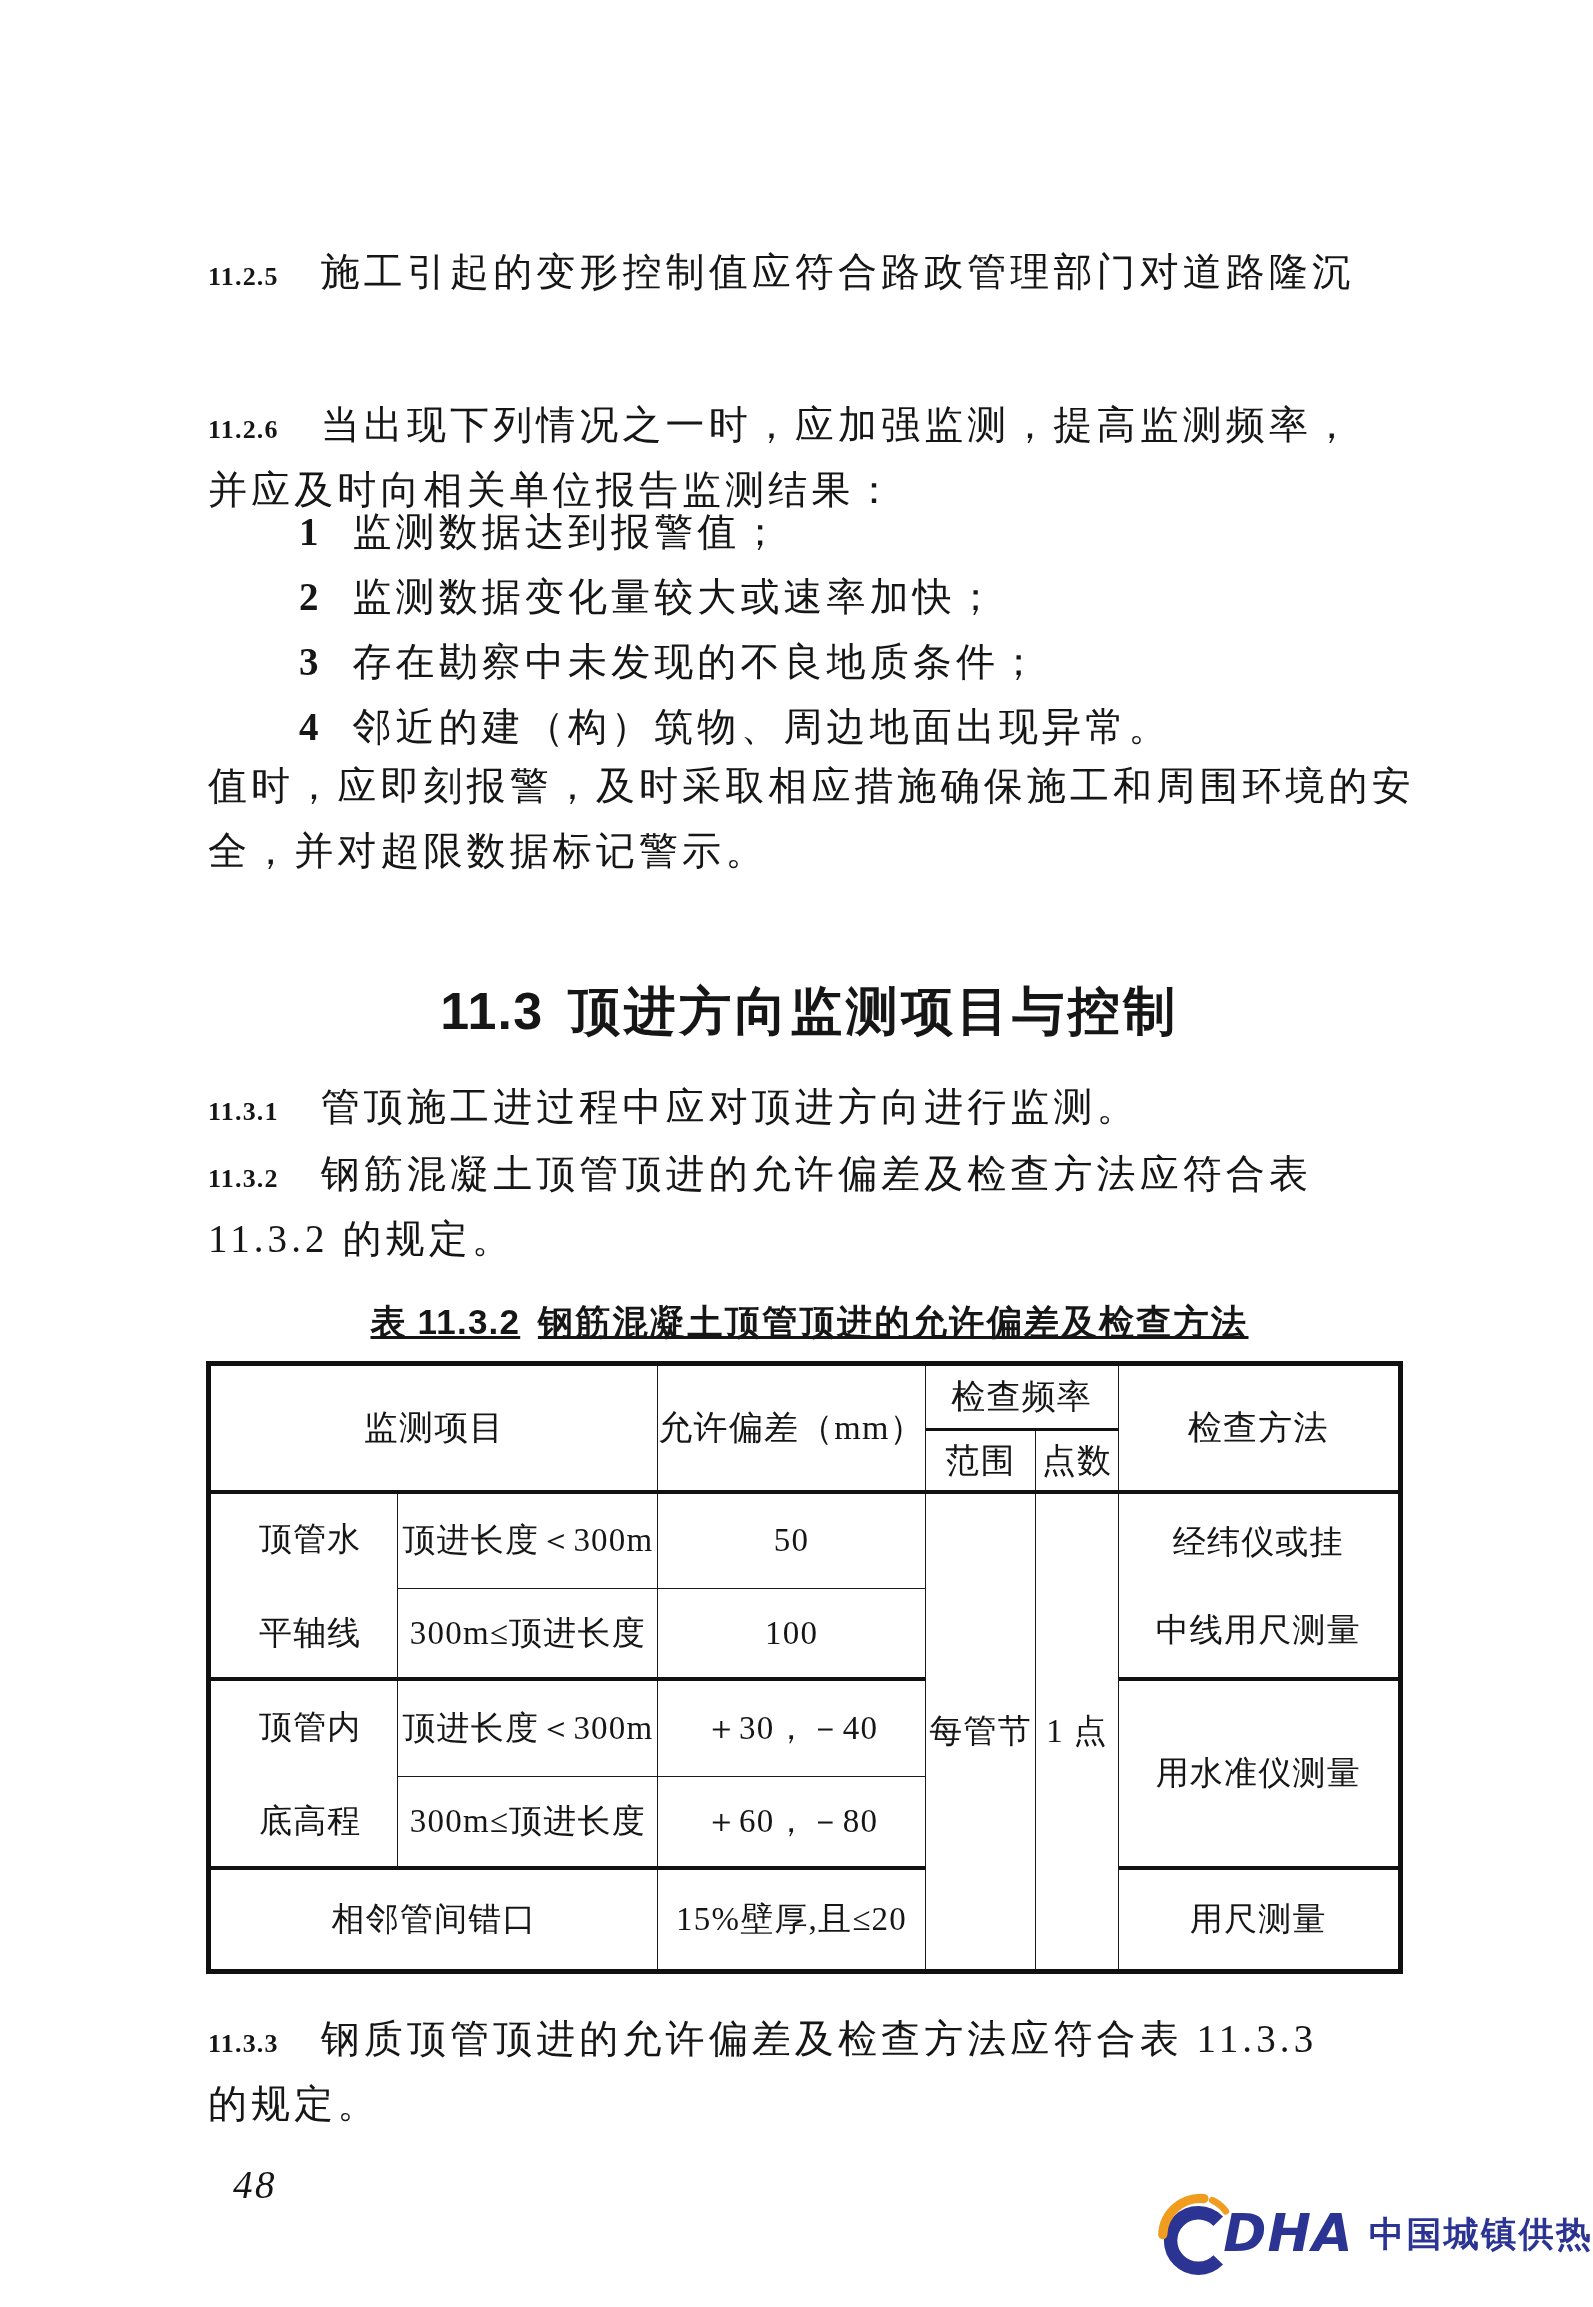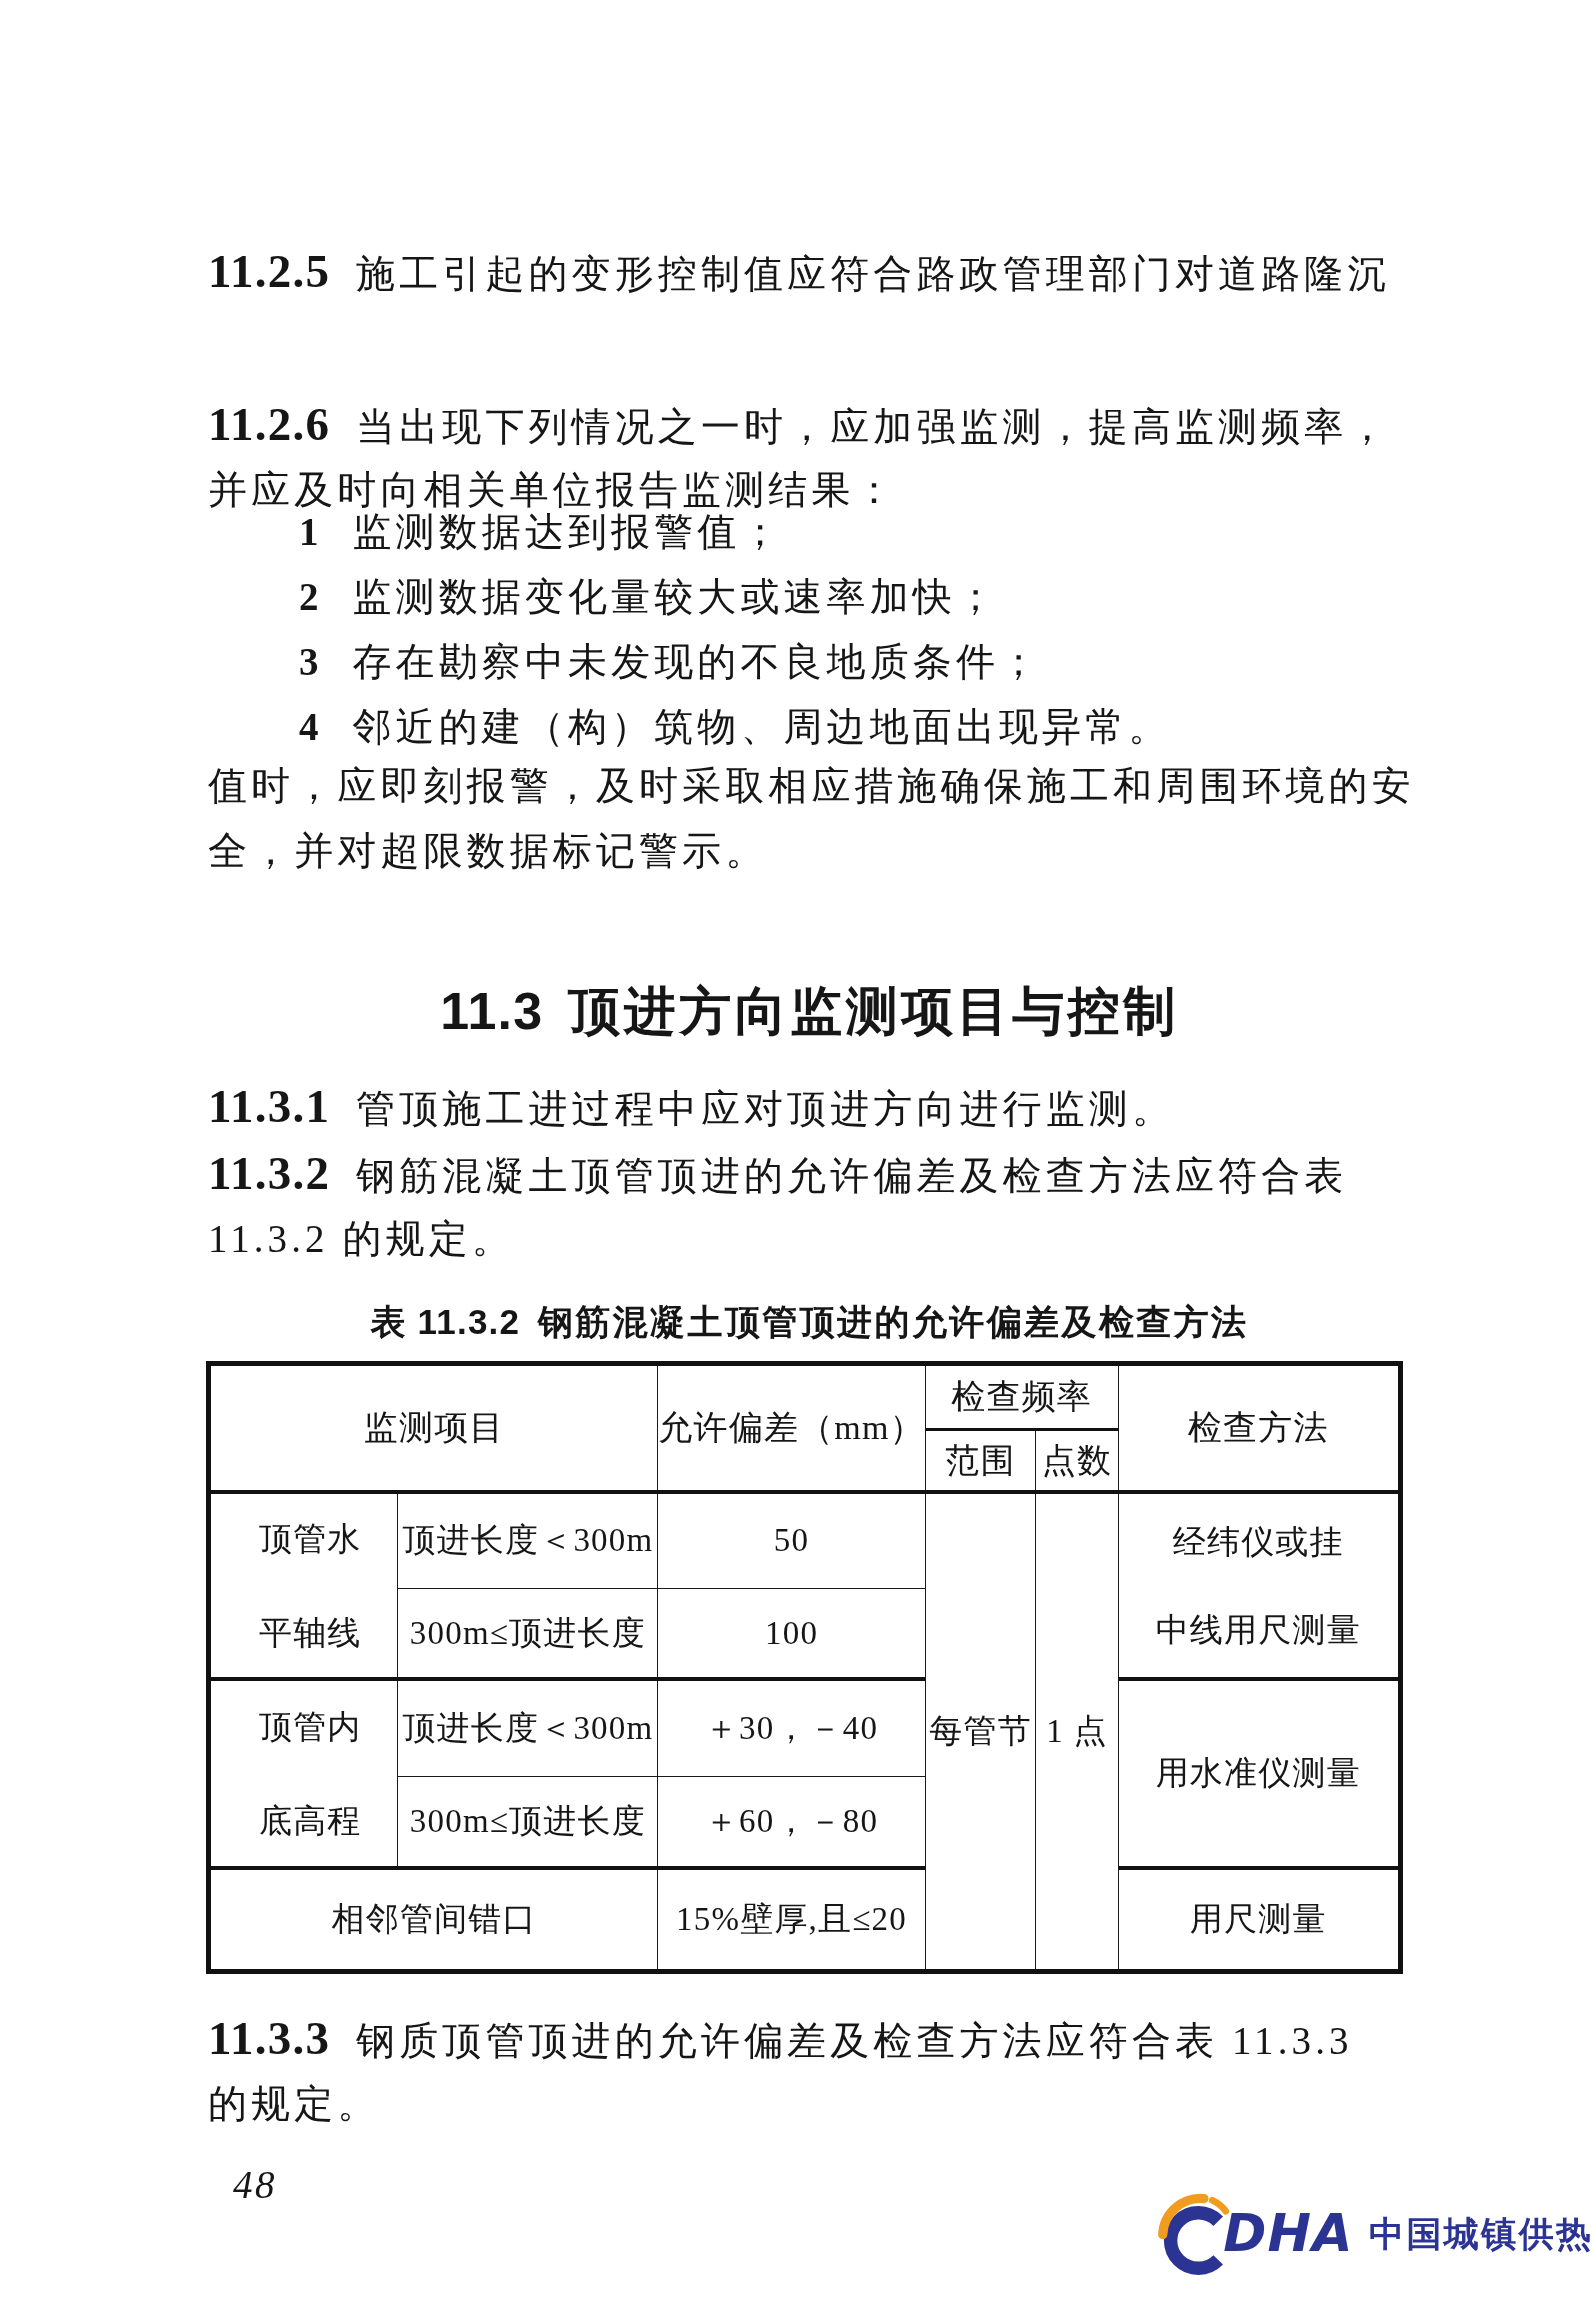--- a/index.html
+++ b/index.html
@@ -4,34 +4,34 @@
 <style>
   html,body{margin:0;padding:0;}
   body{
     width:1593px;height:2307px;position:relative;background:#ffffff;
     font-family:"Liberation Serif","DejaVu Serif",serif;color:#161616;
     overflow:hidden;
   }
   .textcol{position:absolute;left:208px;width:1203px;}
   .line{height:65px;line-height:65px;white-space:nowrap;font-size:39px;}
   .cjk{letter-spacing:4.1px;}
-  .clause-num{font-weight:bold;letter-spacing:1.2px;margin-right:26px;font-size:47px;text-align:right;}
+  .clause-num{font-weight:bold;letter-spacing:1.2px;margin-right:42px;font-size:26px;text-align:right;}
   .items .line{padding-left:91px;}
   .item-num{font-weight:bold;margin-right:34px;font-size:39px;}
   .section-heading{
     position:absolute;left:208px;width:1203px;height:67px;line-height:67px;
     text-align:center;font-family:"Liberation Sans","DejaVu Sans",sans-serif;
     font-weight:bold;font-size:52px;white-space:nowrap;
   }
   .section-heading .hnum{margin-right:25px;letter-spacing:1.2px;}
   .section-heading .htitle{letter-spacing:3.5px;}
   .table-caption{
     position:absolute;left:208px;width:1203px;height:65px;line-height:65px;
     text-align:center;font-family:"Liberation Sans","DejaVu Sans",sans-serif;
-    font-weight:bold;font-size:35px;white-space:nowrap;
+    font-weight:bold;font-size:35px;white-space:nowrap;text-decoration:underline;
   }
   .table-caption .cnum{margin-right:17.7px;letter-spacing:1.2px;}
   .table-caption .ctitle{letter-spacing:2.4px;}
   .spec-table{
     position:absolute;left:206px;top:1361px;width:1197px;height:613px;
     box-sizing:border-box;border:5.3px solid #111;
     display:grid;
     grid-template-columns:324fr 449fr 441fr 191fr 142fr 483fr;
     grid-template-rows:112fr 109fr 163fr 160fr 165fr 161fr 170fr;
   }

